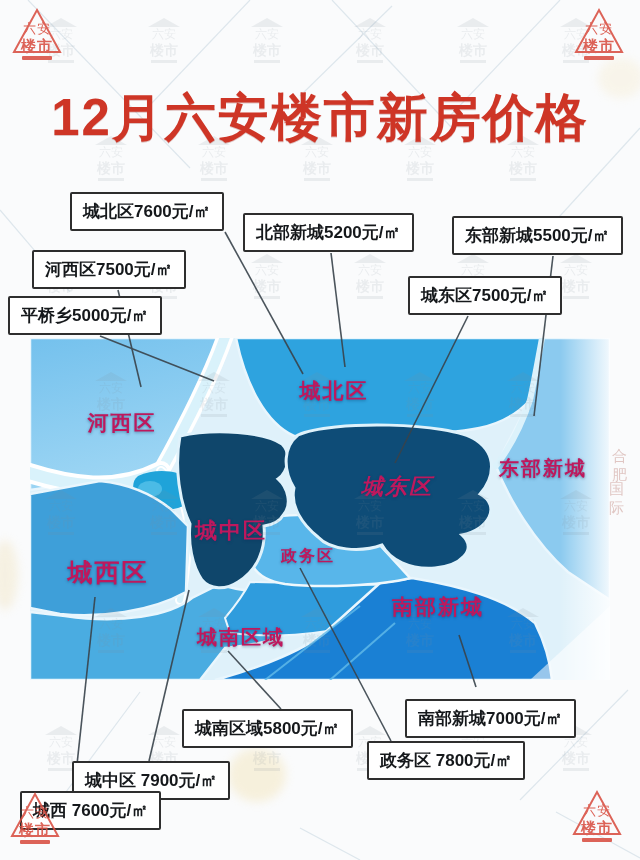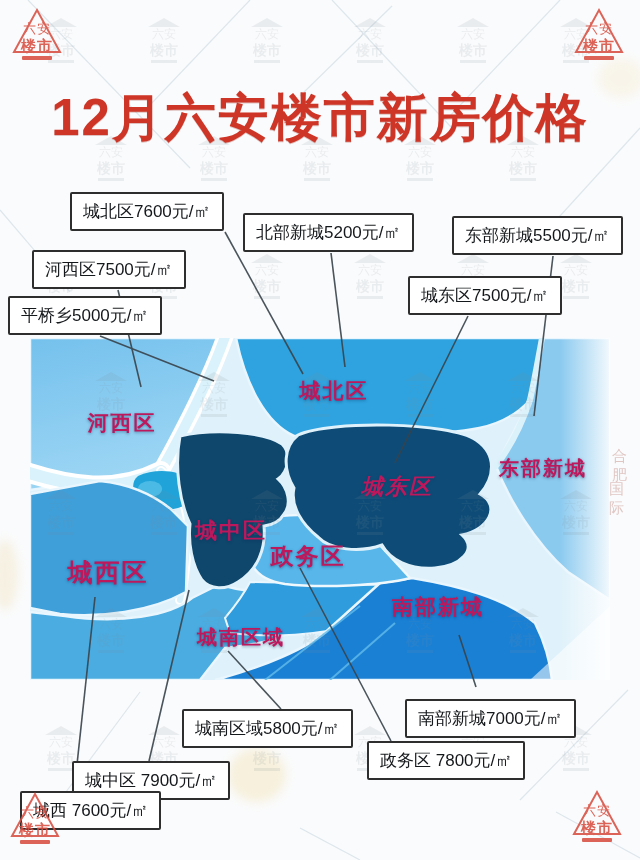--- a/index.html
+++ b/index.html
@@ -13,21 +13,21 @@
   #title{
     position:absolute;left:0;top:84px;width:640px;text-align:center;
     font-size:51px;font-weight:bold;letter-spacing:2px;color:#ce3526;
     text-shadow:0 1px 0 rgba(140,20,10,.25);
     z-index:6;
   }
   
   .callout{
     position:absolute;z-index:7;white-space:nowrap;
     background:#ffffff;border:2px solid #2e2e2e;border-radius:2px;
-    padding:6px 11px;font-size:17px;font-weight:400;color:#15181b;
+    padding:6px 11px;font-size:17px;font-weight:700;color:#15181b;
   }
   
   .dlabel{
     position:absolute;z-index:5;transform:translate(-50%,-50%);
     color:#be185d;font-weight:bold;letter-spacing:2px;white-space:nowrap;
     text-shadow:0 1px 3px rgba(8,48,88,.45);
   }
   
   .wm{
     position:absolute;width:46px;text-align:center;color:#7f8d98;opacity:.13;
@@ -130,21 +130,21 @@
 
   <rect x="530" y="0" width="50" height="342" fill="url(#gFadeR)"></rect>
   <path d="M500,342 L580,268 L580,342 Z" fill="#ffffff" opacity="0.55"></path>
 </svg>
 
 <div class="dlabel" style="left:122px;top:423px;font-size:21px;">河西区</div>
 <div class="dlabel" style="left:334px;top:391px;font-size:21px;">城北区</div>
 <div class="dlabel" style="left:543px;top:454px;font-size:20px;margin-top:14px;">东部新城</div>
 <div class="dlabel" style="left:397px;top:487px;font-size:22px;font-style:italic;">城东区</div>
 <div class="dlabel" style="left:231px;top:531px;font-size:22px;">城中区</div>
-<div class="dlabel" style="left:308px;top:556px;font-size:23px;">政务区</div>
+<div class="dlabel" style="left:308px;top:556px;font-size:16px;">政务区</div>
 <div class="dlabel" style="left:108px;top:572px;font-size:25px;">城西区</div>
 <div class="dlabel" style="left:438px;top:607px;font-size:21px;">南部新城</div>
 <div class="dlabel" style="left:241px;top:637px;font-size:20px;">城南区域</div>
 
 <svg class="layer" style="z-index:6" viewBox="0 0 640 860">
   <g stroke="#39434b" stroke-width="1.6" opacity="0.9">
     <line x1="225" y1="232" x2="303" y2="374"></line>
     <line x1="331" y1="253" x2="345" y2="367"></line>
     <line x1="553" y1="256" x2="534" y2="416"></line>
     <line x1="118" y1="290" x2="141" y2="387"></line>

